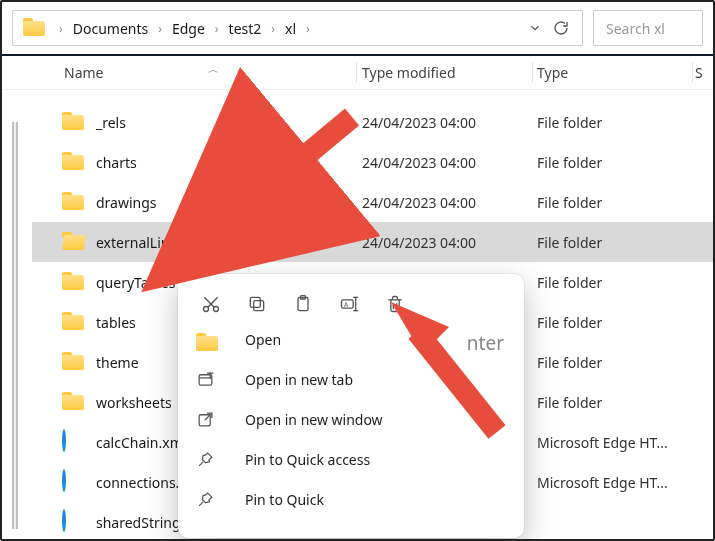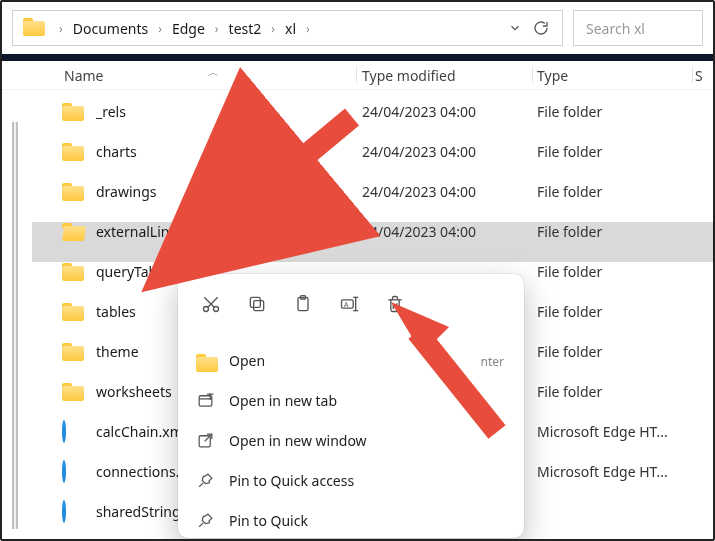--- a/index.html
+++ b/index.html
@@ -17,56 +17,56 @@
   *{box-sizing:border-box}
   body{margin:0;font-family:"Segoe UI",system-ui,sans-serif;font-size:14px;color:var(--text);background:#fff;width:715px;height:541px;overflow:hidden;border:2px solid #222;border-radius:2px}
   .frame{position:relative;width:100%;height:100%;background:#fff}
   
   .topbar{display:flex;gap:10px;padding:8px 10px;align-items:center}
   .address{flex:1;height:36px;border:1px solid var(--border);display:flex;align-items:center;padding:0 8px 0 10px;background:#fff;min-width:0}
   .crumbs{flex:1;display:flex;align-items:center;gap:6px;min-width:0;overflow:hidden}
   .crumb{color:var(--text);white-space:nowrap;padding:2px 2px}
   .sep{color:#888;font-size:12px;margin:0 2px}
   .addrbtn{width:26px;height:26px;display:flex;align-items:center;justify-content:center;color:#555}
-  .search{width:130px;height:36px;border:1px solid var(--border);display:flex;align-items:center;padding:0 10px;color:#888}
+  .search{width:110px;height:36px;border:1px solid var(--border);display:flex;align-items:center;padding:0 10px;color:#888}
   .search input{border:0;outline:0;width:100%;font:inherit;color:#444;background:transparent}
   .search input::placeholder{color:#9a9a9a}
   
-  .headers{position:relative;display:flex;align-items:center;border-top:7px solid #0f172a;border-bottom:1px solid #f0f0f0;height:36px;padding-left:62px;color:var(--header)}
+  .headers{position:relative;display:flex;align-items:center;border-top:2px solid #0f172a;border-bottom:1px solid #f0f0f0;height:36px;padding-left:62px;color:var(--header)}
   .col-name{width:298px;position:relative}
   .col-date{width:175px}
   .col-type{flex:1}
   .hdiv{position:absolute;top:6px;bottom:6px;width:1px;background:#e3e3e3}
   .sortcaret{position:absolute;left:144px;top:-2px;color:#777;font-size:11px}
   
   .list{position:absolute;left:0;right:0;top:100px;bottom:0}
   .leftgutter{position:absolute;left:10px;top:20px;bottom:10px;width:6px;background:#efefef;border-left:2px solid #bfbfbf;border-right:2px solid #bfbfbf}
   .rows{position:absolute;left:30px;right:0;top:0}
-  .row{display:flex;height:40px;padding-left:30px}
+  .row{display:flex;align-items:center;height:40px;padding-left:30px}
   .row.sel{background:var(--selBg)}
   .ico{width:22px;height:22px;margin-right:12px;flex-shrink:0;position:relative}
   .fname{width:266px;white-space:nowrap;overflow:hidden;text-overflow:ellipsis}
   .fdate{width:175px;color:#333}
   .ftype{flex:1;color:#333;white-space:nowrap;overflow:hidden;text-overflow:ellipsis;padding-right:10px}
   
   .folder{position:relative;width:22px;height:18px;top:1px}
   .folder::before{content:"";position:absolute;left:0;top:0;width:10px;height:5px;background:var(--folder2);border-radius:2px 2px 0 0}
   .folder::after{content:"";position:absolute;left:0;top:3px;width:22px;height:15px;background:linear-gradient(var(--folder1),var(--folder2));border-radius:2px}
   .folder.open::after{transform:skewX(-8deg);transform-origin:bottom left}
   
   .edge{width:20px;height:20px;border-radius:50%;background:#fff;border:2px solid var(--blueEdge);position:relative;overflow:hidden}
   .edge::after{content:"";position:absolute;inset:0;background:conic-gradient(from 200deg,#39c18b 0 70deg,#1f8de0 70deg 360deg);border-radius:50%;mask:radial-gradient(circle at 55% 55%,transparent 0 5px,#000 6px)}
   
   .menu{position:absolute;left:176px;top:272px;width:346px;background:#fff;border-radius:10px;box-shadow:0 10px 30px rgba(0,0,0,.25),0 0 0 1px rgba(0,0,0,.05);padding:8px;z-index:20}
   .menubar{display:flex;gap:4px;padding:4px 4px 8px 4px}
   .mbtn{width:42px;height:36px;display:flex;align-items:center;justify-content:center;border-radius:6px;color:#555}
   .mbtn svg{width:20px;height:20px;stroke:#555;fill:none;stroke-width:1.6}
-  .mitem{display:flex;align-items:flex-end;gap:14px;height:40px;padding:0 10px;border-radius:6px;color:#222;position:relative}
+  .mitem{display:flex;align-items:flex-start;gap:30px;height:40px;padding:0 10px;border-radius:6px;color:#222;position:relative}
   .mitem svg{width:19px;height:19px;stroke:#555;fill:none;stroke-width:1.6;flex-shrink:0}
-  .mitem .extra{position:absolute;right:12px;color:#888;font-size:12px}
+  .mitem .extra{position:absolute;right:12px;color:#888;font-size:19px}
   
   .arrow{position:absolute;pointer-events:none;z-index:30}
   .arrow svg{overflow:visible}
 </style>
 </head>
 <body>
 <div class="frame">
 
 <div class="topbar">
   <div class="address">

